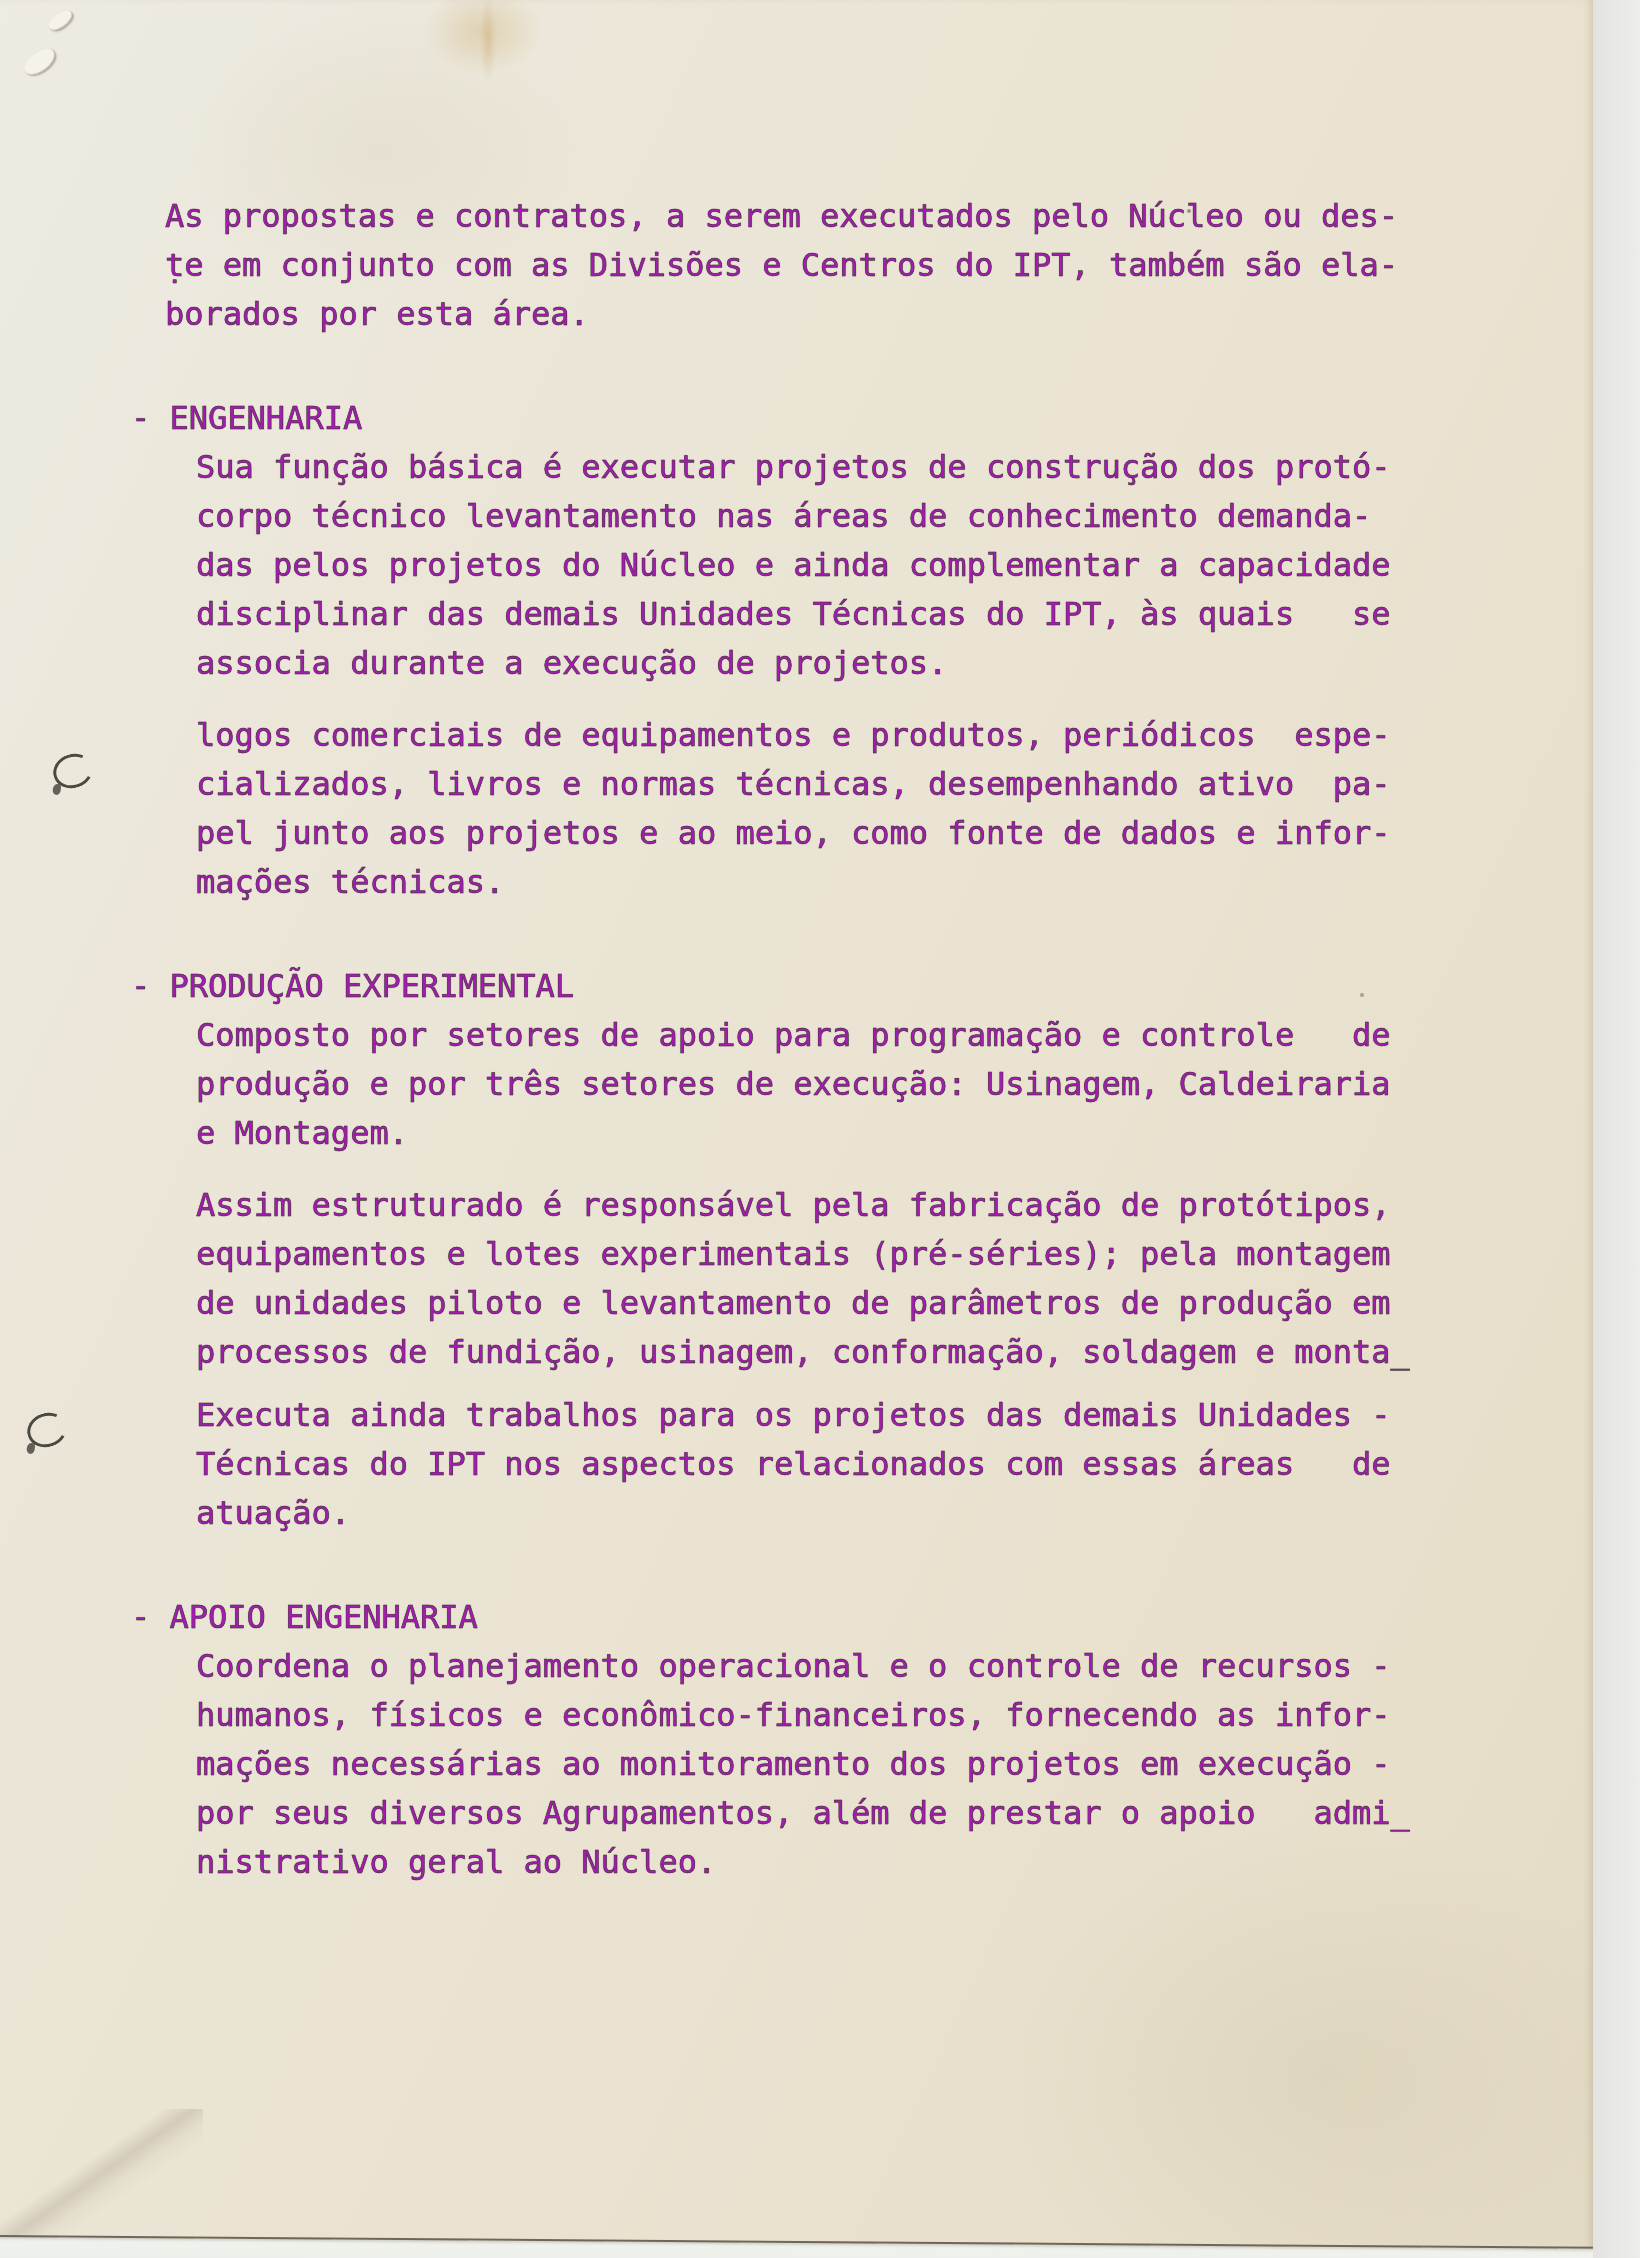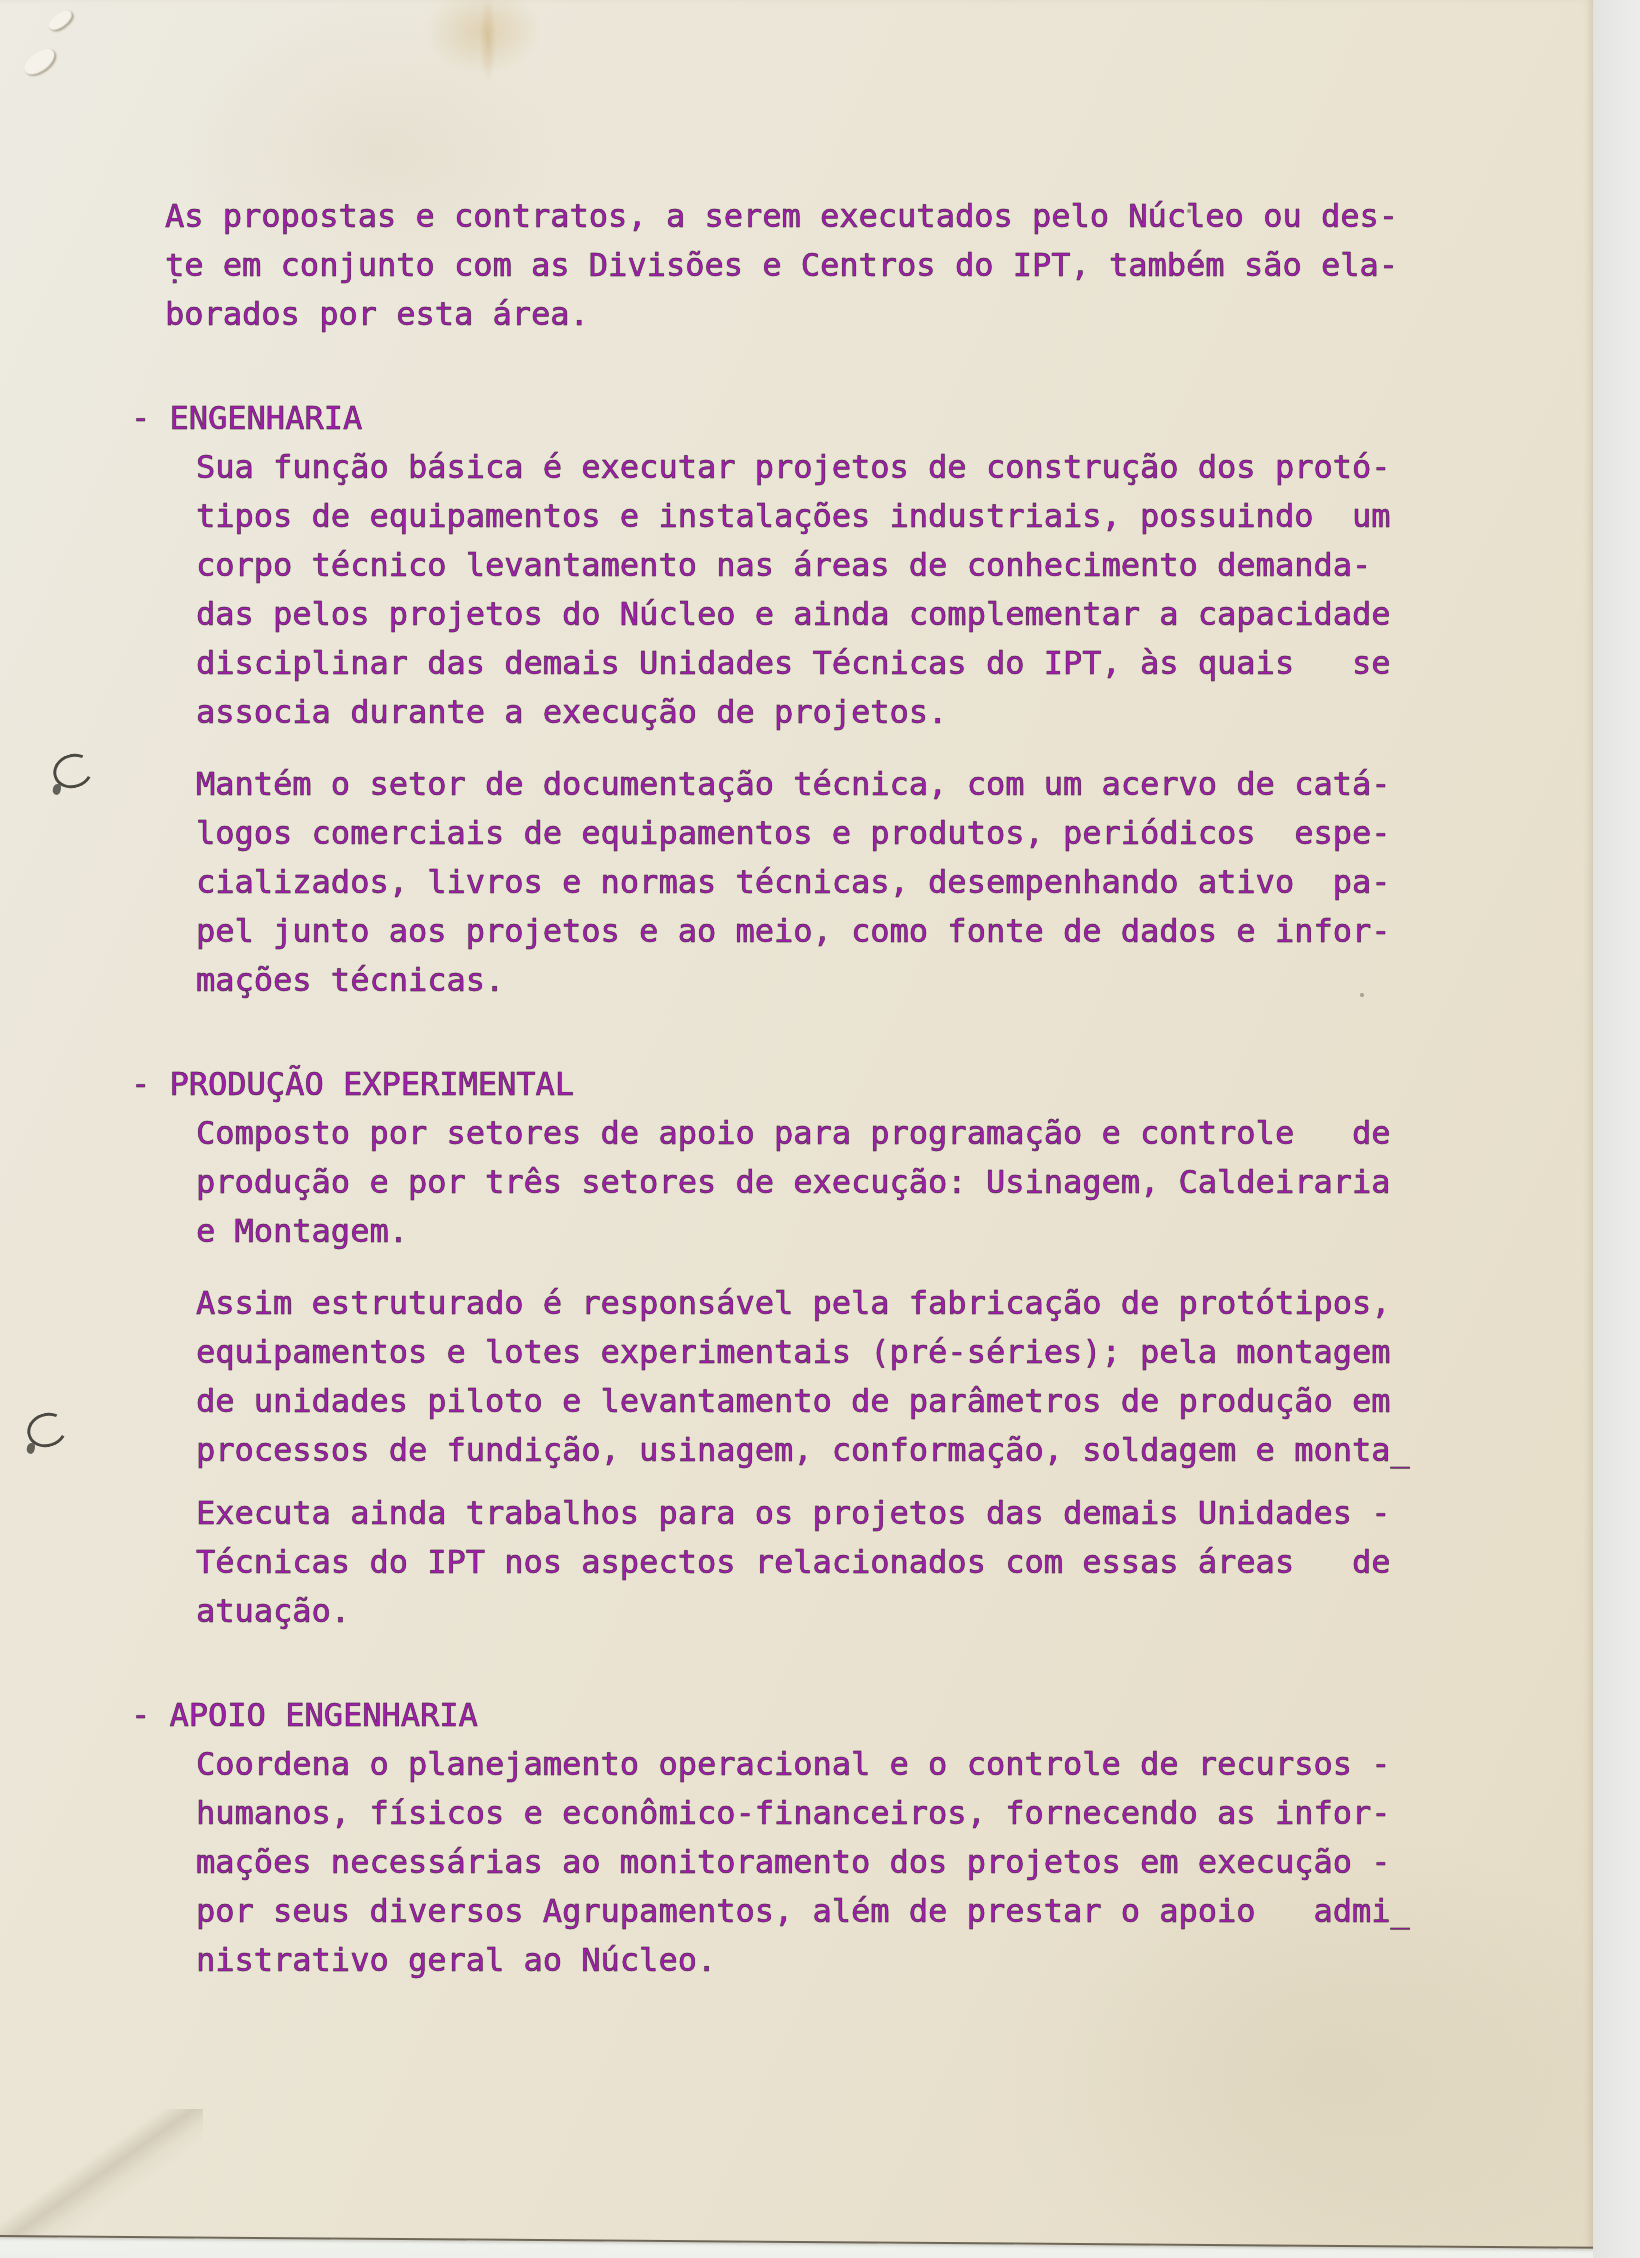--- a/index.html
+++ b/index.html
@@ -91,28 +91,26 @@
     <div class="block paragraph indent-1">
       <div class="line">As propostas e contratos, a serem executados pelo Núcleo ou des-</div>
       <div class="line">ṭe em conjunto com as Divisões e Centros do IPT, também são ela-</div>
       <div class="line">borados por esta área.</div>
     </div>
     <div class="block heading indent-0" style="margin-top: 55px;">
       <div class="line">- ENGENHARIA</div>
     </div>
     <div class="block paragraph indent-2" style="margin-top: 0px;">
       <div class="line">Sua função básica é executar projetos de construção dos protó-</div>
-      <div class="line">tipos de equipamentos e instalações industriais, possuindo  um</div>
       <div class="line">corpo técnico levantamento nas áreas de conhecimento demanda-</div>
       <div class="line">das pelos projetos do Núcleo e ainda complementar a capacidade</div>
       <div class="line">disciplinar das demais Unidades Técnicas do IPT, às quais   se</div>
       <div class="line">associa durante a execução de projetos.</div>
     </div>
     <div class="block paragraph indent-2" style="margin-top: 23px;">
-      <div class="line">Mantém o setor de documentação técnica, com um acervo de catá-</div>
       <div class="line">logos comerciais de equipamentos e produtos, periódicos  espe-</div>
       <div class="line">cializados, livros e normas técnicas, desempenhando ativo  pa-</div>
       <div class="line">pel junto aos projetos e ao meio, como fonte de dados e infor-</div>
       <div class="line">mações técnicas.</div>
     </div>
     <div class="block heading indent-0" style="margin-top: 55px;">
       <div class="line">- PRODUÇÃO EXPERIMENTAL</div>
     </div>
     <div class="block paragraph indent-2" style="margin-top: 0px;">
       <div class="line">Composto por setores de apoio para programação e controle   de</div>

